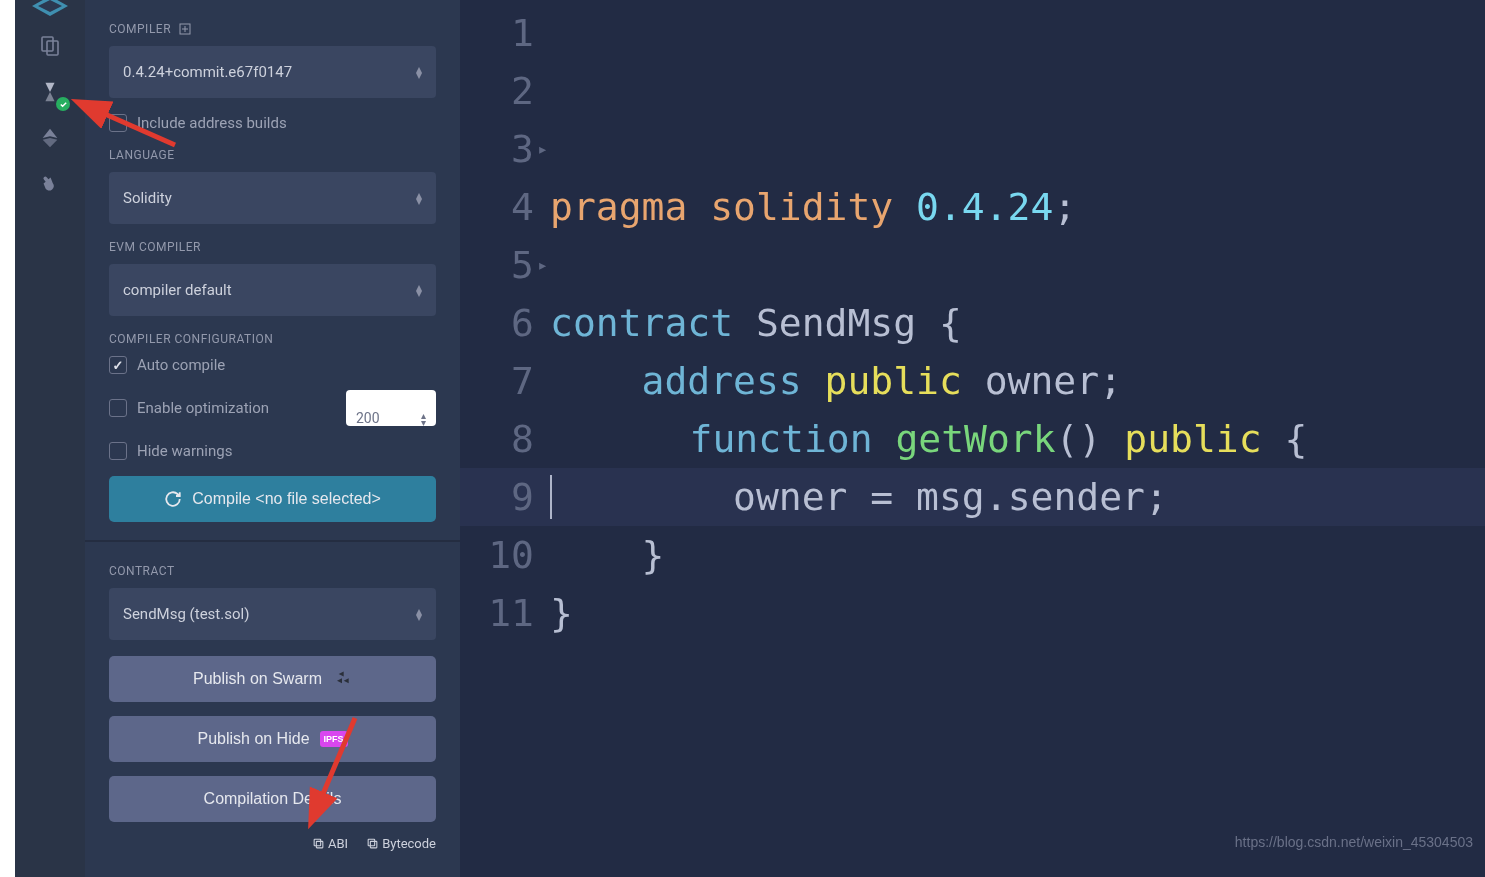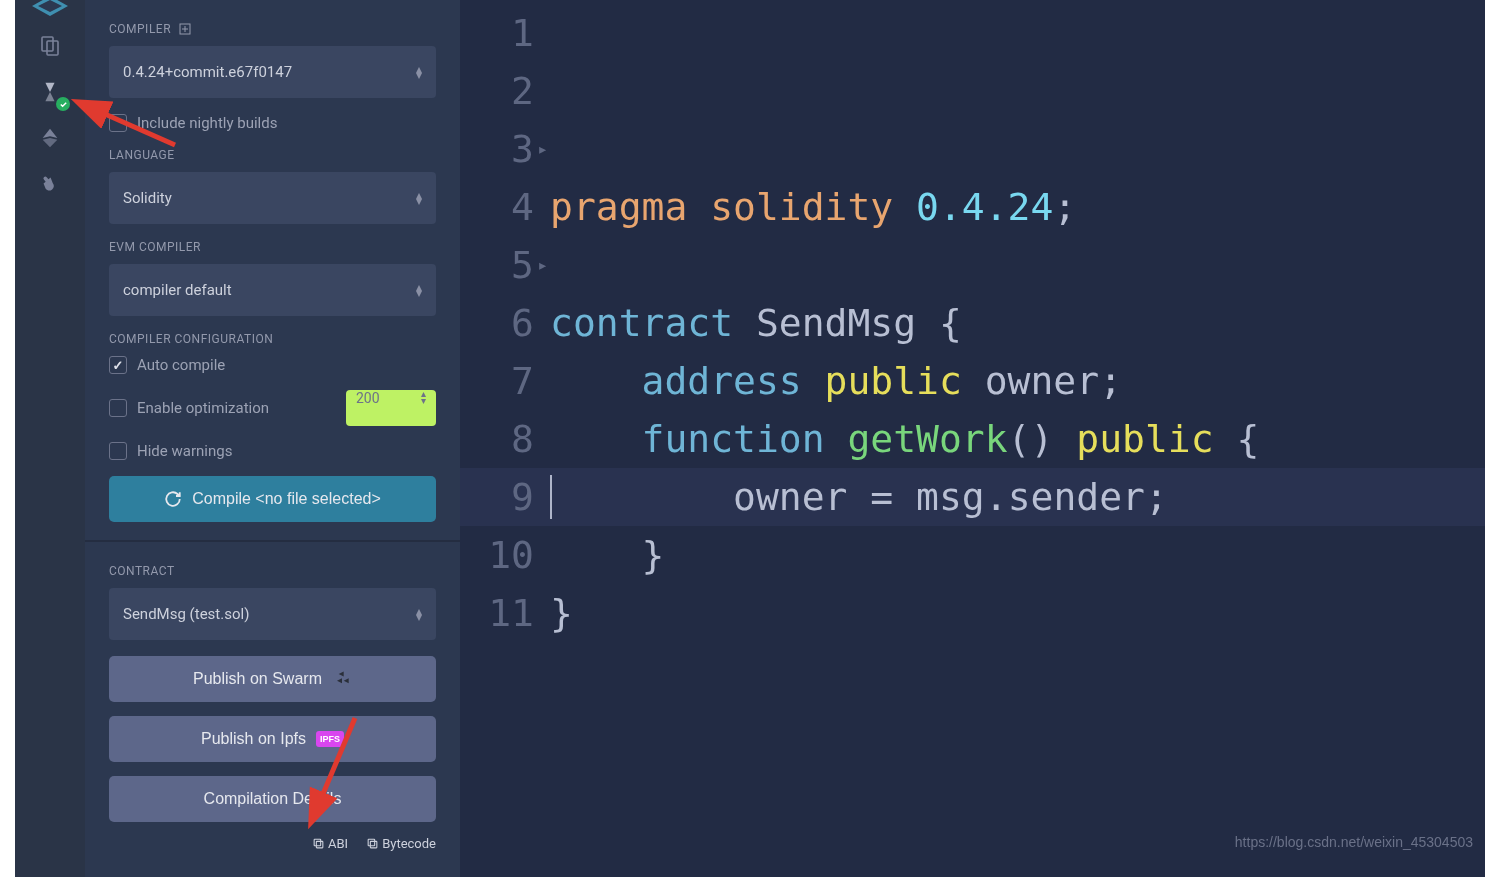--- a/index.html
+++ b/index.html
@@ -110,30 +110,30 @@
     font-weight: bold;
   }
   .opt-row {
     display: flex;
     align-items: center;
     gap: 10px;
     margin-bottom: 16px;
   }
   .opt-input {
     margin-left: auto;
-    background: #bef264;
+    background: #ffffff;
     border: none;
     width: 90px;
     height: 36px;
     border-radius: 4px;
     color: #6d7388;
     padding: 0 10px;
     font-size: 14px;
     display: flex;
-    align-items: flex-start;
+    align-items: flex-end;
     justify-content: space-between;
   }
   .btn {
     width: 100%;
     height: 46px;
     border: none;
     border-radius: 5px;
     font-size: 16px;
     color: #e6e8ee;
     display: flex;
@@ -191,21 +191,21 @@
     height: 44px;
     background: #aeb5c9;
     top: calc(4px + 58px * 8 + 7px);
     left: 0;
   }
   
   .kw-pragma { color: #e8a56f; }
   .kw-contract { color: #6fb5d6; }
   .kw-type { color: #6fb5d6; text-align: right; }
   .kw-pub { color: #e6de5b; }
-  .kw-func { color: #6fb5d6; }
+  .kw-func { color: #6fb5d6; margin-left: 48px; }
   .fn-name { color: #79d67c; }
   .ident { color: #b8bfd3; }
   .ver { color: #79d8f0; }
   .punct { color: #b8bfd3; }
   .contract-name { color: #b8bfd3; }
 
   .watermark {
     position: absolute;
     bottom: 6px;
     right: 12px;
@@ -270,21 +270,21 @@
         <line x1="6" y1="3" x2="6" y2="9" stroke="#9399ac"></line>
         <line x1="3" y1="6" x2="9" y2="6" stroke="#9399ac"></line>
       </svg>
   </div>
   <div class="select">
     <span>0.4.24+commit.e67f0147</span>
     <span class="caret">▴<span style="margin-top:-2px">▾</span></span>
   </div>
   <div class="checkbox-row">
     <div class="checkbox"></div>
-    <span>Include nightly builds</span>
+    <span>Include address builds</span>
   </div>
 
   <div class="label">LANGUAGE</div>
   <div class="select">
     <span>Solidity</span>
     <span class="caret">▴<span style="margin-top:-2px">▾</span></span>
   </div>
 
   <div class="label">EVM COMPILER</div>
   <div class="select">
@@ -328,21 +328,21 @@
 
   <button class="btn btn-secondary">
     <span>Publish on Swarm</span>
     <svg width="20" height="20" viewBox="0 0 24 24">
         <polygon points="8,6 14,3 14,9" fill="#2a2f3a"></polygon>
         <polygon points="6,14 12,11 12,17" fill="#2a2f3a"></polygon>
         <polygon points="14,14 20,11 20,17" fill="#2a2f3a"></polygon>
       </svg>
   </button>
   <button class="btn btn-secondary">
-    <span>Publish on Ipfs</span>
+    <span>Publish on Hide</span>
     <span style="background:#d946ef;color:#fff;font-size:9px;font-weight:bold;padding:3px 4px;border-radius:3px;">IPFS</span>
   </button>
   <button class="btn btn-secondary">
     <span>Compilation Details</span>
   </button>
 
   <div class="copy-row">
     <span>
       <svg width="13" height="13" viewBox="0 0 24 24" fill="none" stroke="currentColor" stroke-width="2">
           <rect x="8" y="8" width="12" height="12" rx="1"></rect>

